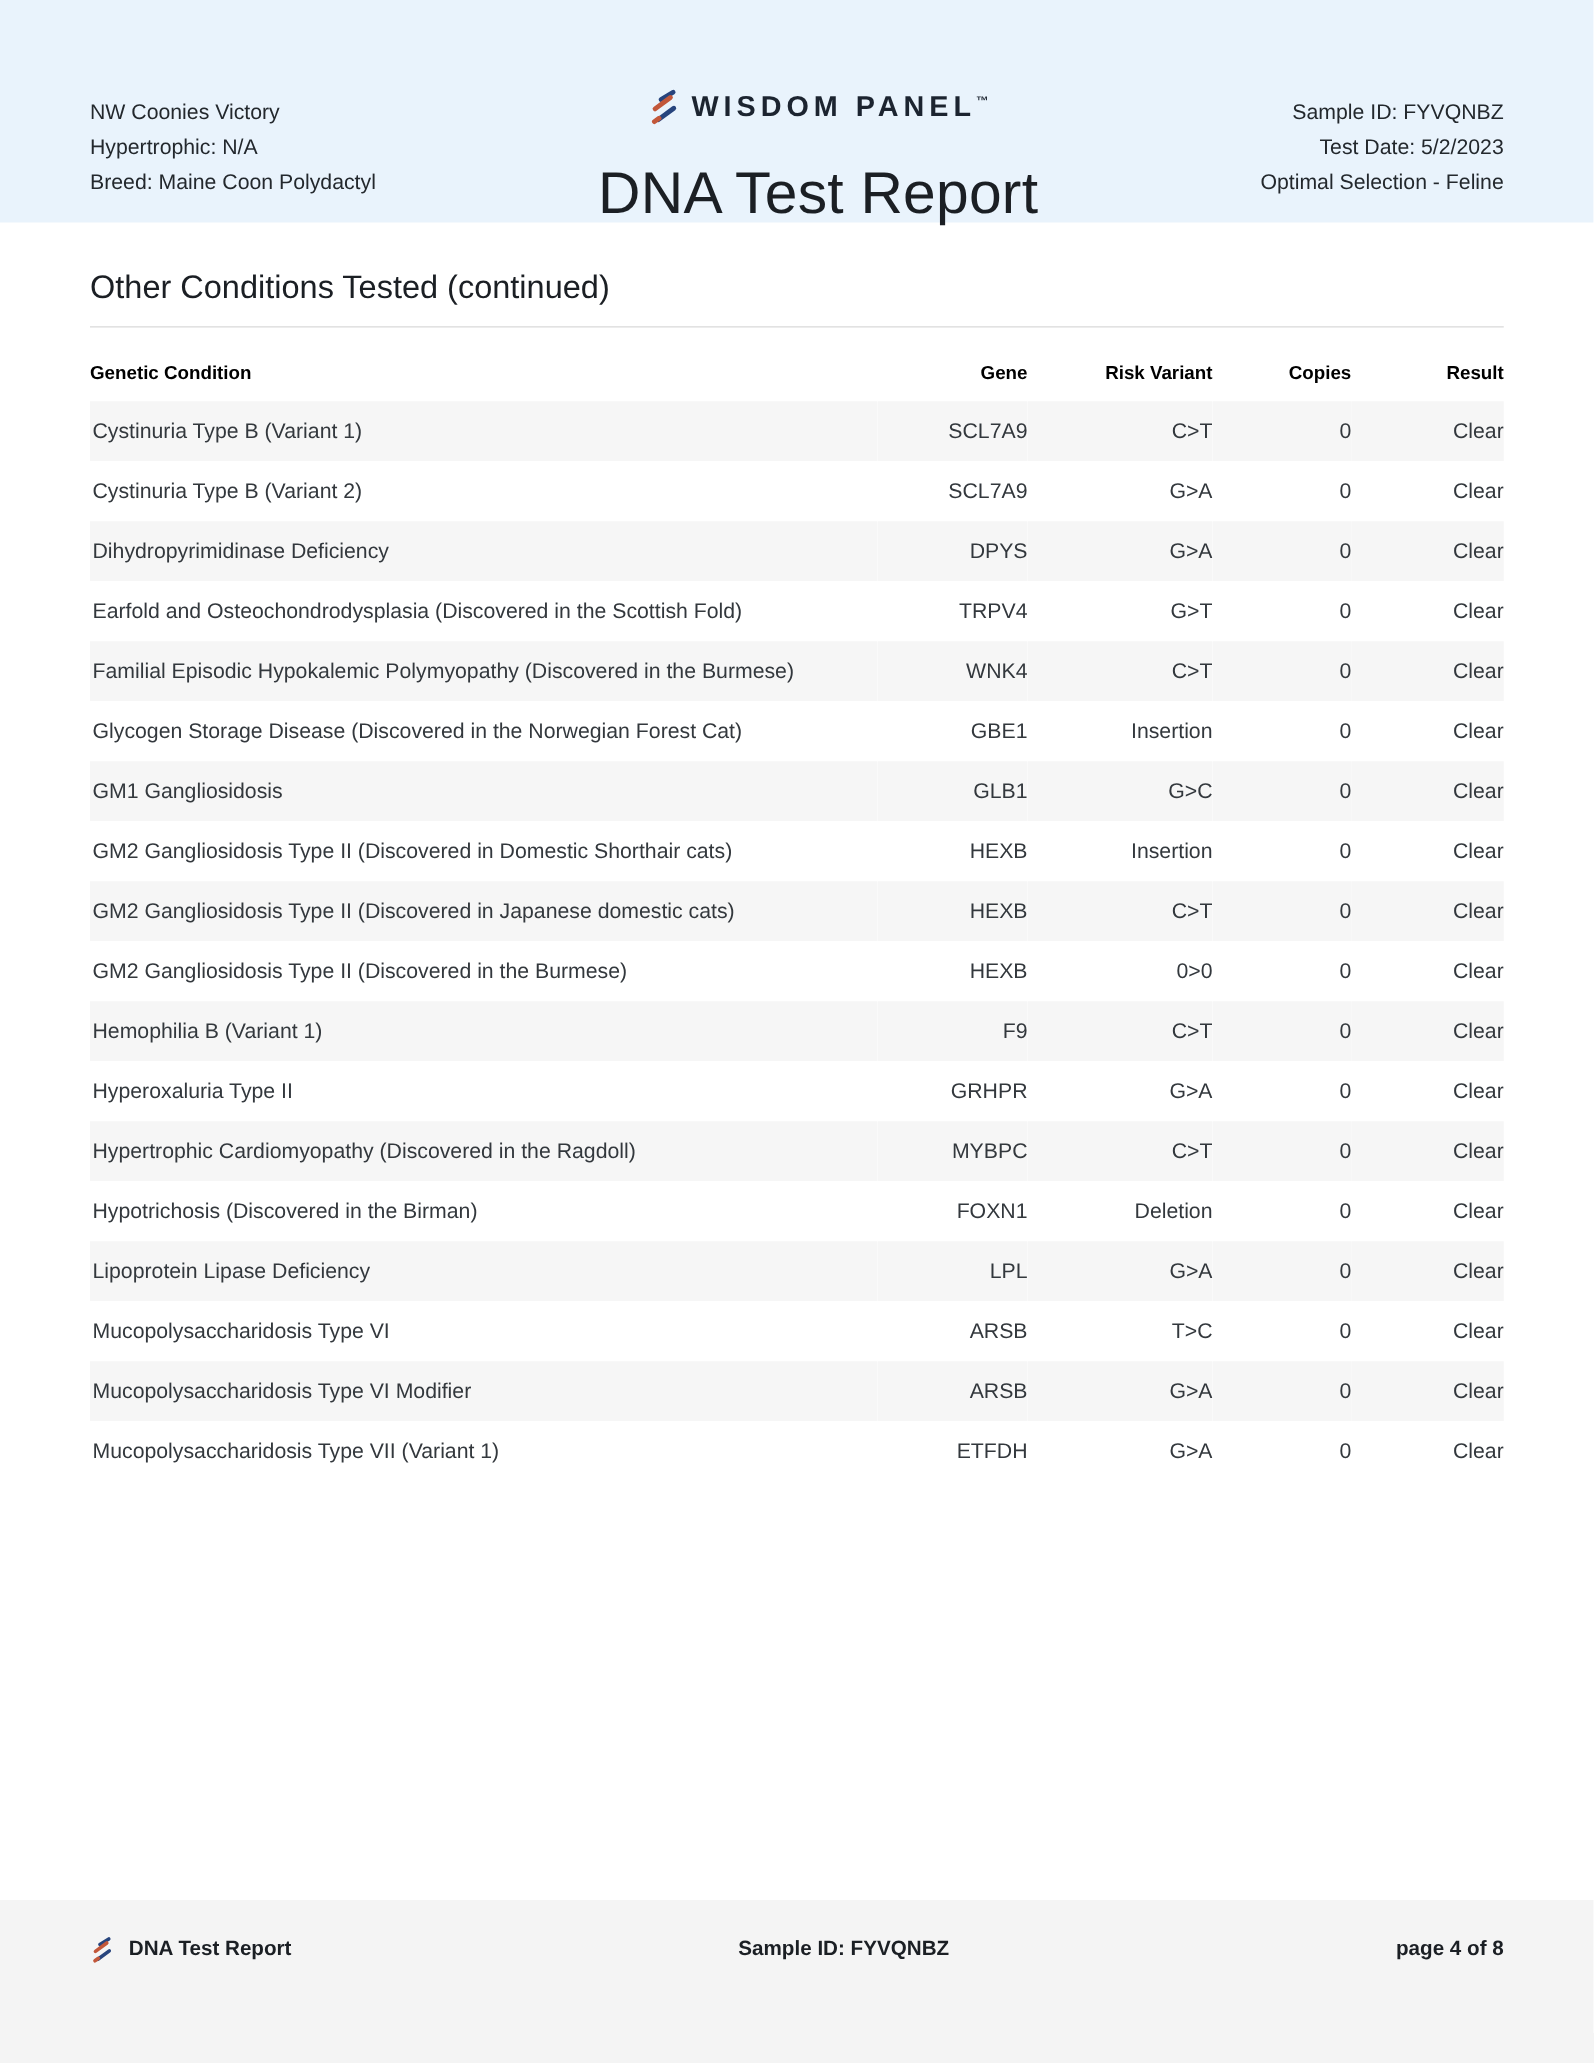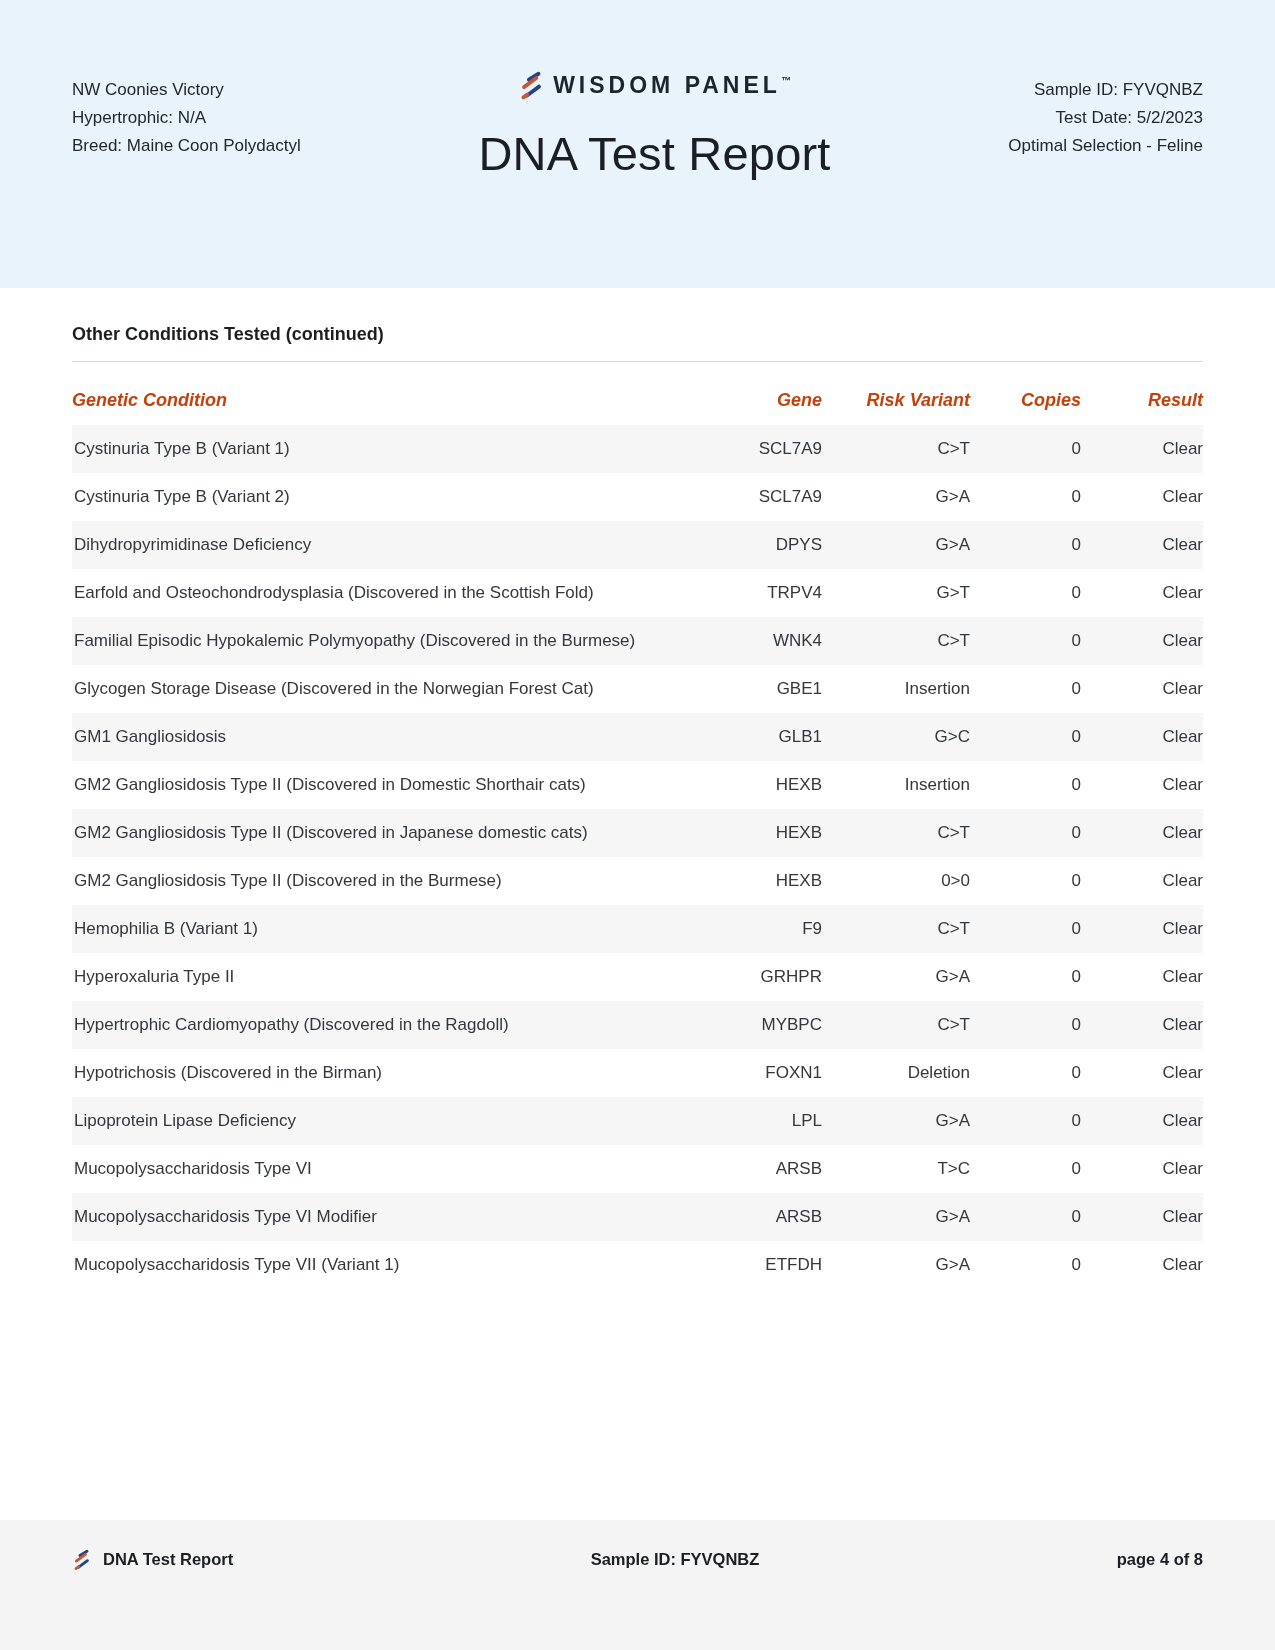--- a/index.html
+++ b/index.html
@@ -9,21 +9,21 @@
     width: 1275px;
     height: 1650px;
     background: #ffffff;
     font-family: "Liberation Sans", sans-serif;
     color: #33383d;
     overflow: hidden;
   }
 
   
   .header {
-    height: 288px;
+    height: 178px;
     background: #e9f3fc;
     display: flex;
     justify-content: space-between;
     padding: 76px 72px 16px 72px;
   }
   .pet-block { font-size: 17px; line-height: 28px; color: #23282d; }
   .sample-block { font-size: 17px; line-height: 28px; color: #23282d; text-align: right; }
   .brand-block { text-align: center; margin-top: -6px; }
   .logo-row { display: flex; align-items: center; justify-content: center; gap: 9px; }
   .logo-text {
@@ -40,44 +40,43 @@
     font-weight: 400;
     color: #1b1f24;
     letter-spacing: 0.2px;
     white-space: nowrap;
   }
 
   
   .main { padding: 0 72px; }
   .section-title {
     margin-top: 36px;
-    font-size: 18px;
-    font-weight: 700;
+    font-size: 26px;
+    font-weight: 400;
     color: #1b1f24;
     padding-bottom: 16px;
     border-bottom: 1px solid #d9d9d9;
   }
   table.conditions {
     width: 100%;
     border-collapse: collapse;
     table-layout: fixed;
   }
   table.conditions col.c-condition { width: auto; }
   table.conditions col.c-gene      { width: 120px; }
   table.conditions col.c-variant   { width: 148px; }
   table.conditions col.c-copies    { width: 111px; }
   table.conditions col.c-result    { width: 122px; }
   table.conditions th {
-    font-size: 18px;
+    font-size: 15px;
     font-weight: 700;
-    color: #c2410c;
+    color: #000000;
     text-align: right;
     padding: 28px 0 14px 0;
     white-space: nowrap;
-    font-style: italic;
   }
   table.conditions th:first-child { text-align: left; }
   table.conditions td {
     font-size: 17px;
     color: #33383d;
     height: 48px;
     text-align: right;
     vertical-align: middle;
     padding: 0;
     white-space: nowrap;

